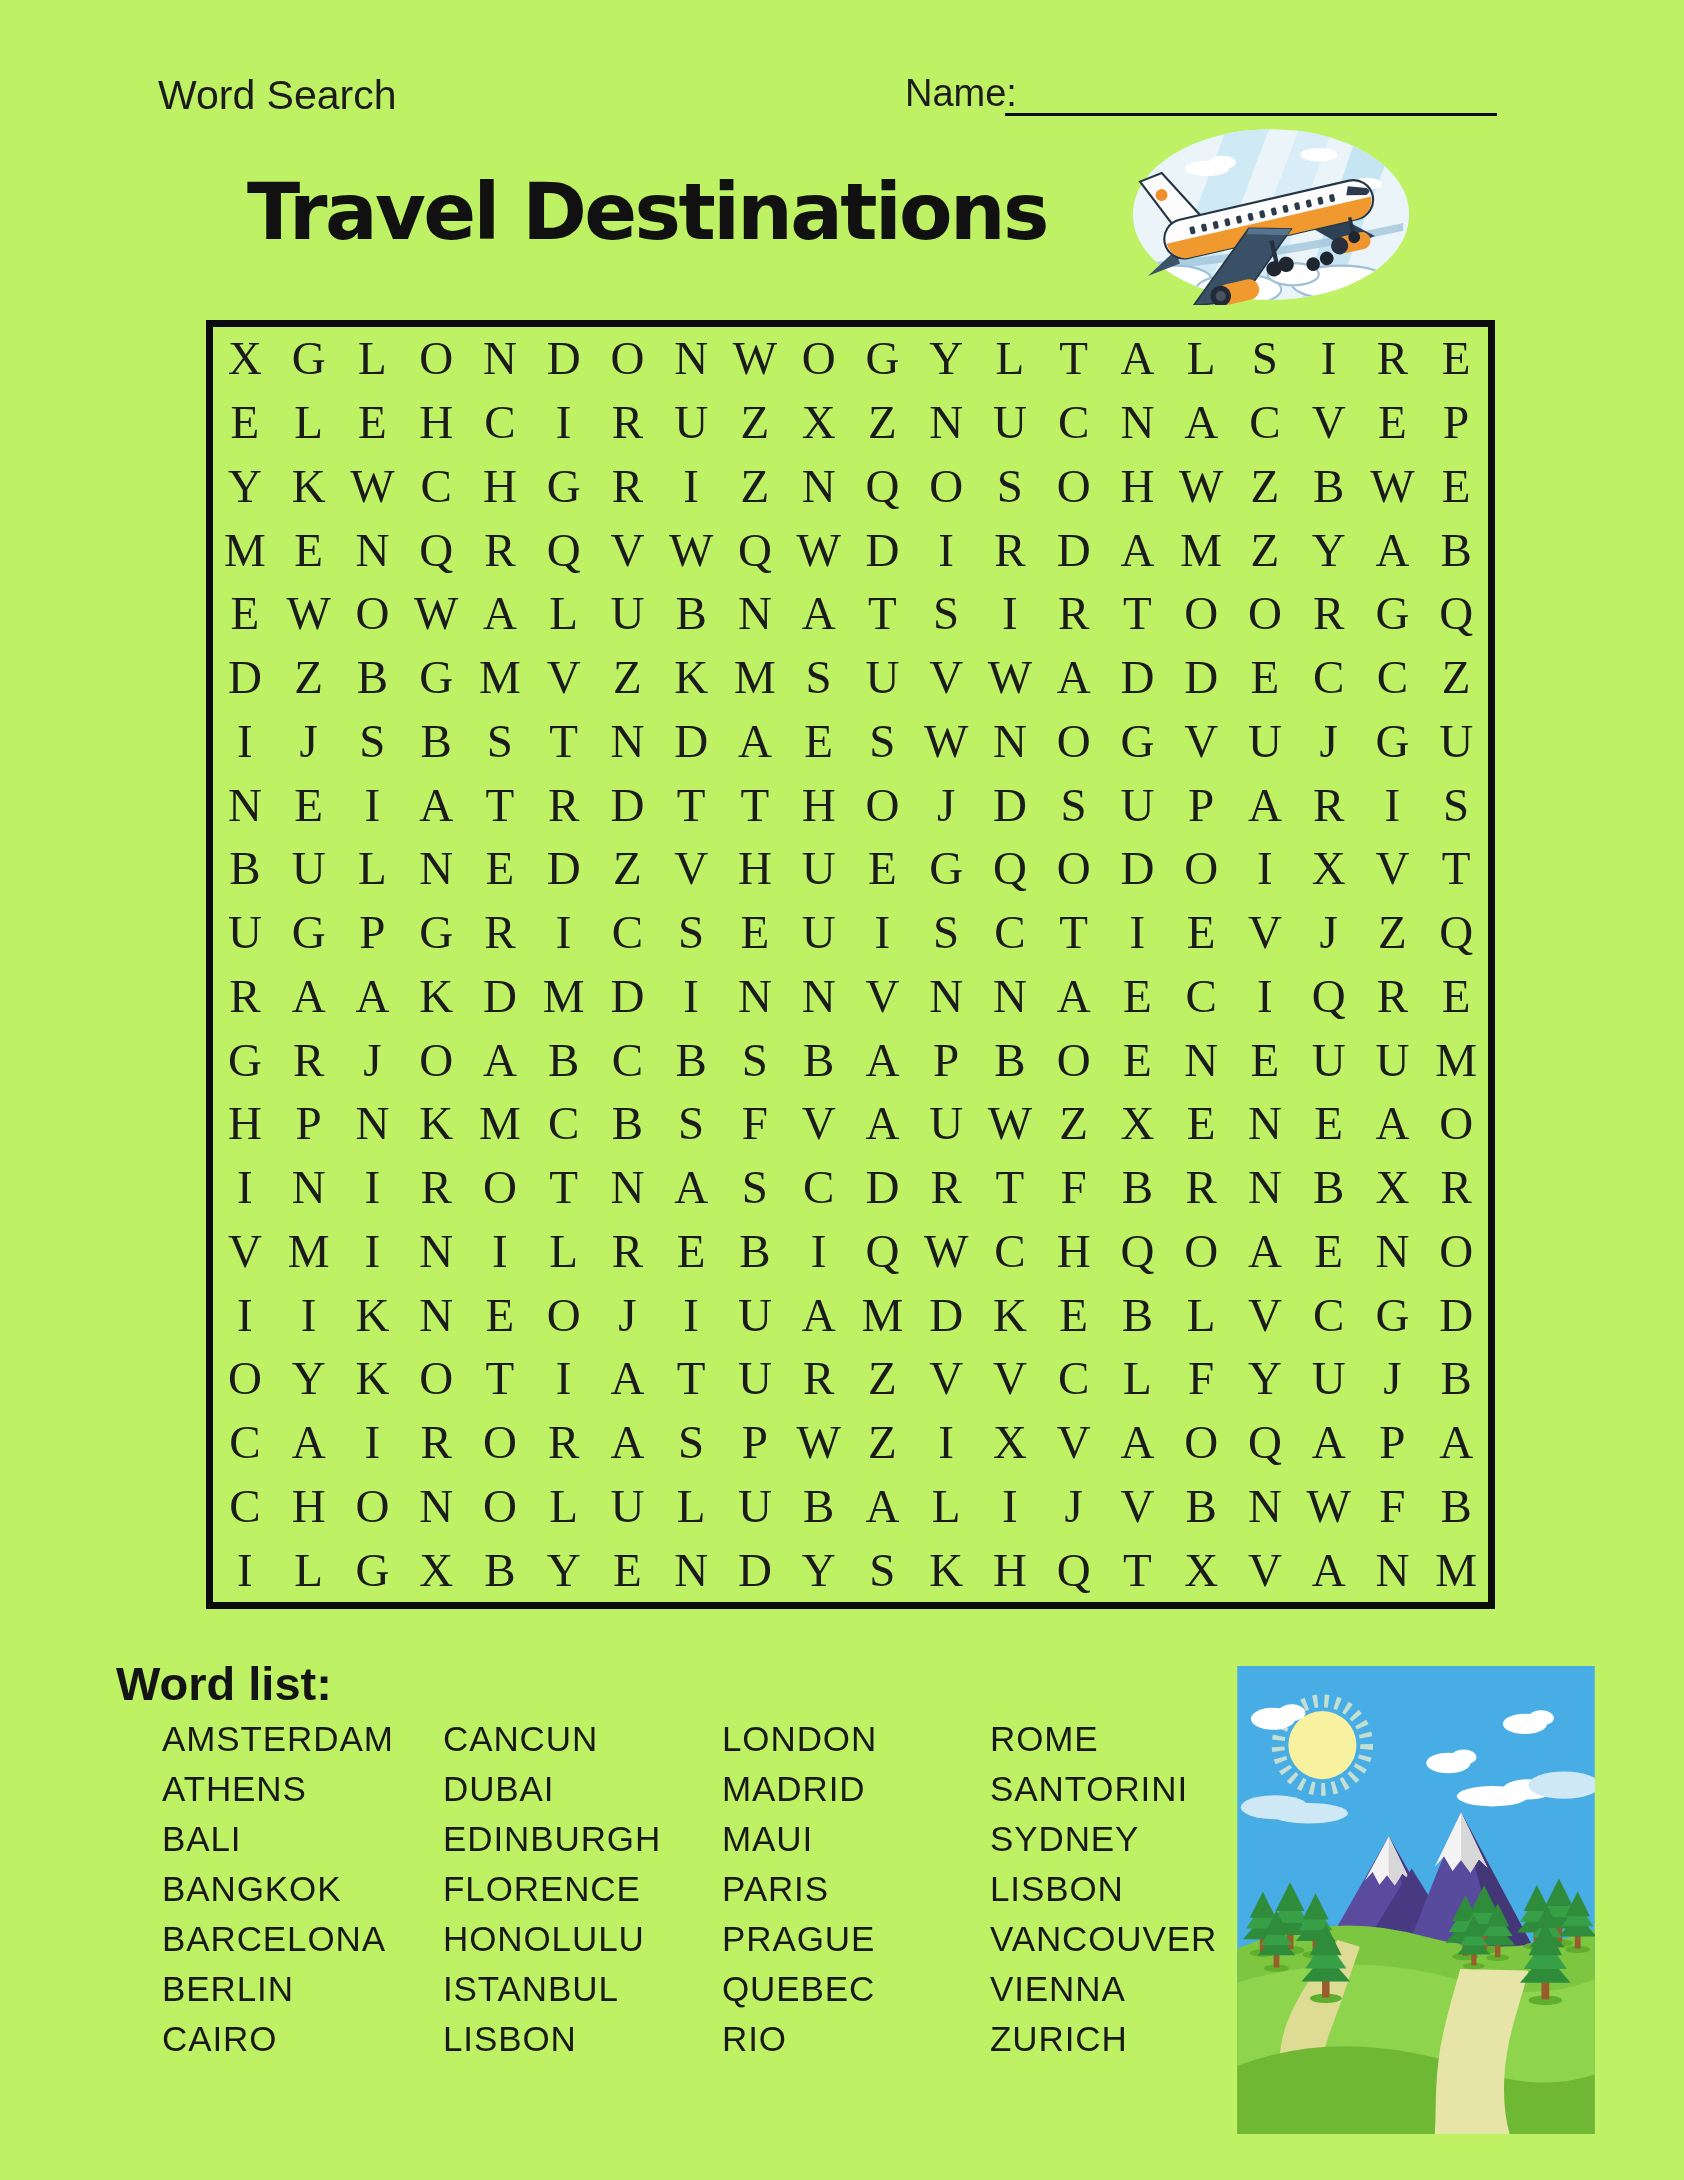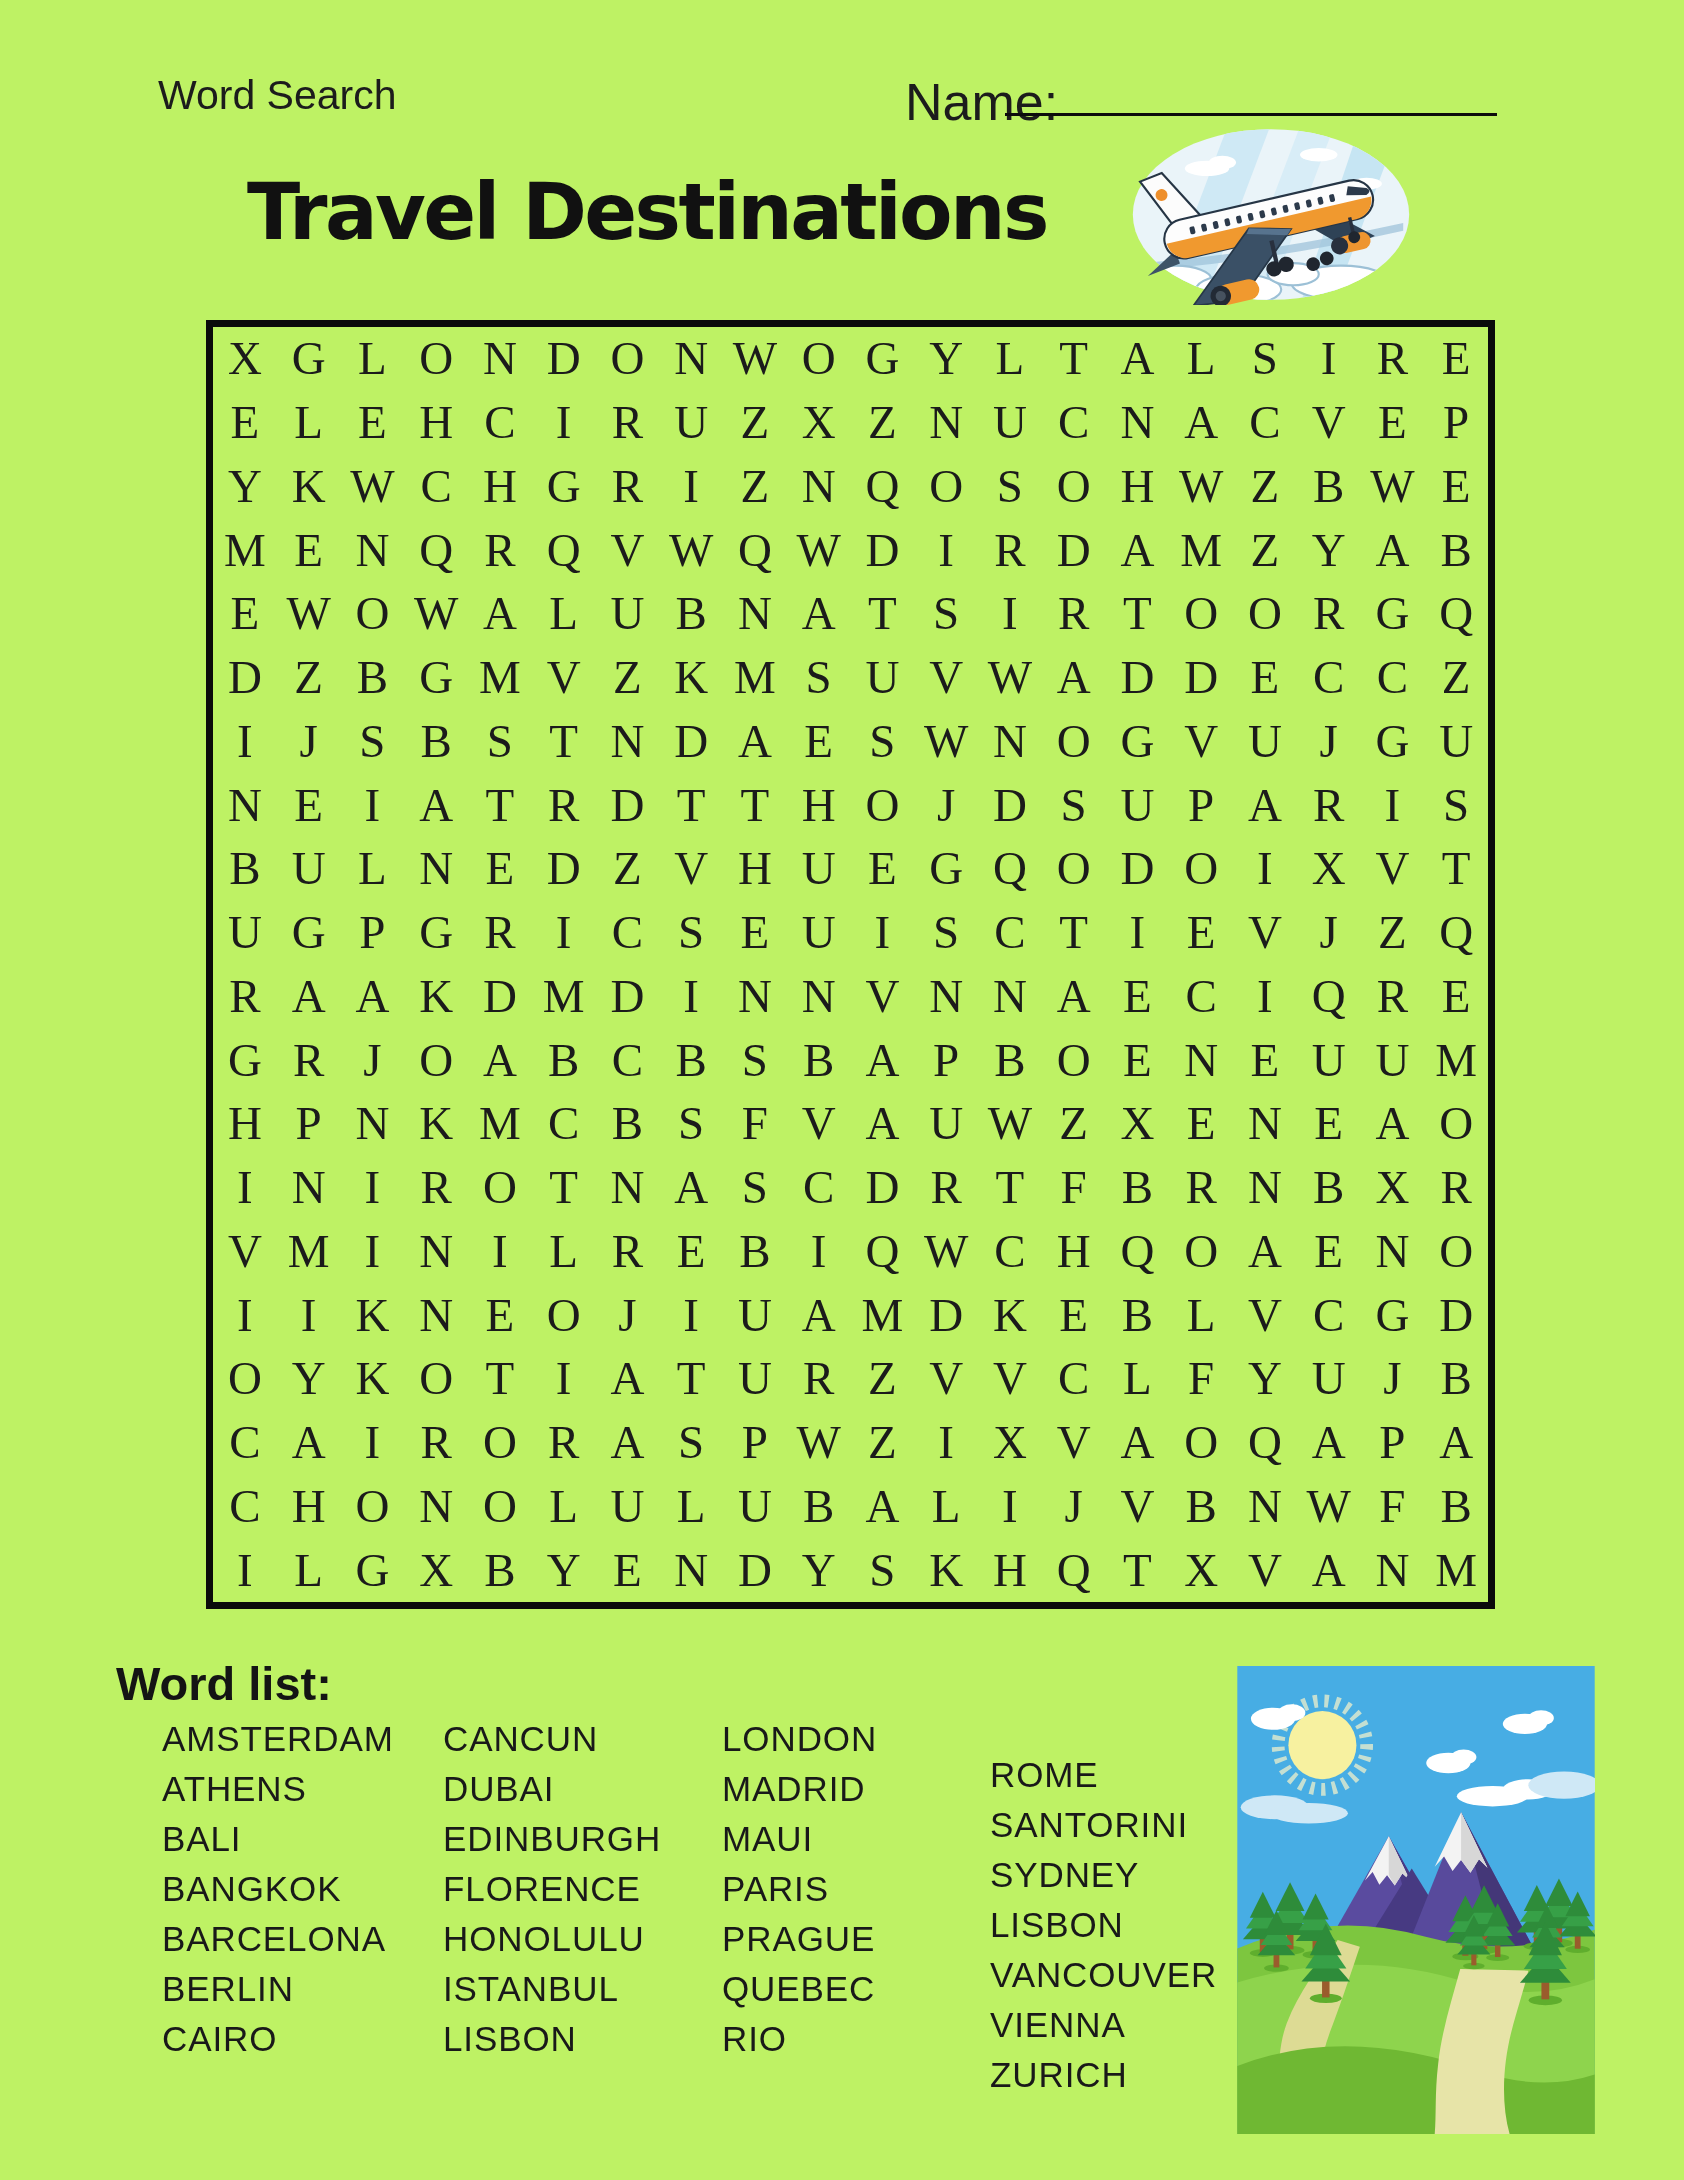--- a/index.html
+++ b/index.html
@@ -1,38 +1,38 @@
 <!DOCTYPE html>
 <html style="font-size:13.6px"><head>
 <meta charset="utf-8">
 <style>
   html,body{margin:0;padding:0;background:#ffffff;}
   .page{
     position:relative;width:1685px;height:2181px;background:#bef264;overflow:hidden;
     font-family:"Liberation Sans",sans-serif;color:#1c1c1c;
   }
   .hdr-left{position:absolute;left:158px;top:72px;font-size:41px;font-weight:400;color:#1c1c1c;}
-  .hdr-name{position:absolute;left:905px;top:72px;font-size:52px;font-weight:400;color:#1c1c1c;}
+  .hdr-name{position:absolute;left:905px;top:72px;font-size:38px;font-weight:400;color:#1c1c1c;}
   .name-line{position:absolute;left:1005px;top:113px;width:492px;height:3.4px;background:#0c0c0c;}
   .puzzle-title{
     position:absolute;left:247px;top:167px;width:818px;text-align:left;white-space:nowrap;
     font-family:"DejaVu Sans",sans-serif;font-weight:bold;font-size:78px;letter-spacing:-2.6px;color:#111;
   }
   .plane-illo{position:absolute;left:1126px;top:124px;width:290px;height:181px;}
   .grid-box{
     position:absolute;left:206px;top:320px;width:1289px;height:1289px;
     border:7.7px solid #0b0b0b;box-sizing:border-box;
     display:grid;grid-template-columns:repeat(20,1fr);grid-template-rows:repeat(20,1fr);
     font-family:"Liberation Serif",serif;font-size:47px;color:#1b1b1b;
   }
   .cell{display:flex;align-items:center;justify-content:center;line-height:1;}
   .wl-heading{position:absolute;left:116px;top:1656px;font-size:47px;font-weight:700;color:#141414;}
   .wl-col{position:absolute;top:1714px;font-size:35px;letter-spacing:0.9px;color:#191919;}
   .wl-col .word{height:50px;line-height:50px;}
-  .wl-col-0{left:162px;} .wl-col-1{left:443px;} .wl-col-2{left:722px;} .wl-col-3{left:990px;margin-top:36px;}
+  .wl-col-0{left:162px;} .wl-col-1{left:443px;} .wl-col-2{left:722px;} .wl-col-3{left:990px;}
   .mtn-illo{position:absolute;left:1237px;top:1666px;width:358px;height:468px;}
   .footer{position:absolute;left:0;top:2123px;width:100%;text-align:center;font-size:38px;color:#4b4b4b;}
 </style>
 </head>
 <body>
 
 <div class="page">
 
   <div class="hdr-left">Word Search</div>
   <div class="hdr-name">Name:</div>

